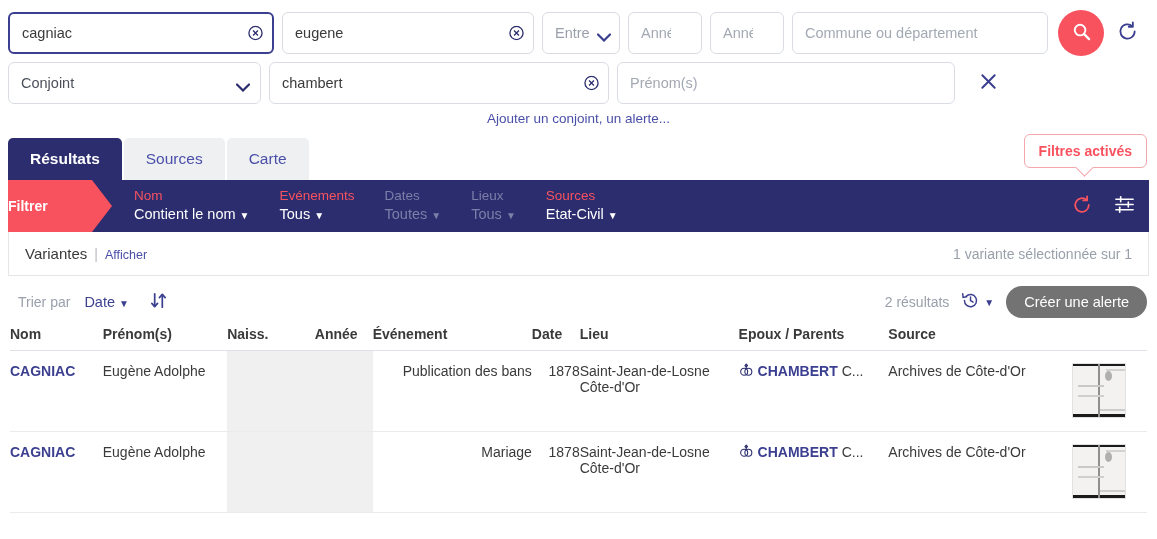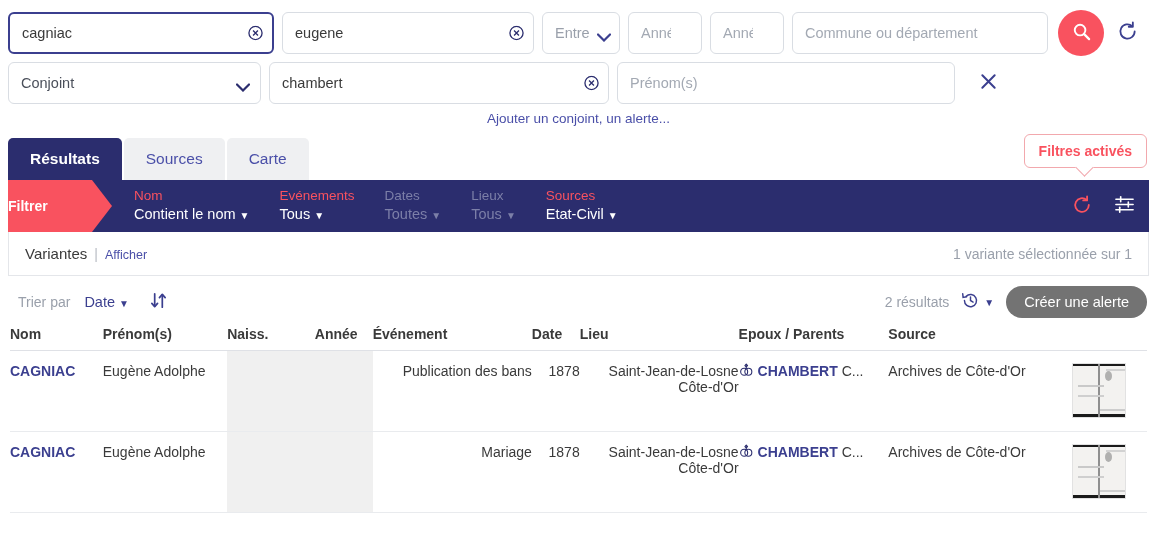--- a/index.html
+++ b/index.html
@@ -155,21 +155,21 @@
   table.results td {
     font-size:14px; color:#3a3a3a; vertical-align:top;
     padding:12px 0 0 0; border-bottom:1px solid #e9ebee; height:81px;
   }
   .col-nom   { width:93px; }
   .col-pre   { width:125px; }
   .col-nais  { width:88px; }
   .col-dec   { width:58px; }
   .col-eve   { width:160px;text-align:right; }
   .col-date  { width:48px; }
-  .col-lieu  { width:160px;text-align:right; }
+  .col-lieu  { width:160px; }
   .col-epoux { width:150px; }
   .col-src   { width:185px; }
   .col-thumb { width:75px; }
   th.col-date, td.col-date { text-align:right; padding-right:12px; }
   .shade { background:#f0f0f0; }
   .namelink { color:#3b3f8f; font-weight:bold; cursor:pointer; }
   .epoux-cell { display:flex; align-items:flex-start; gap:4px; white-space:nowrap; }
   .epoux-name { color:#3b3f8f; font-weight:bold; cursor:pointer; }
   .epoux-tail { color:#3a3a3a; }
   .thumb {

